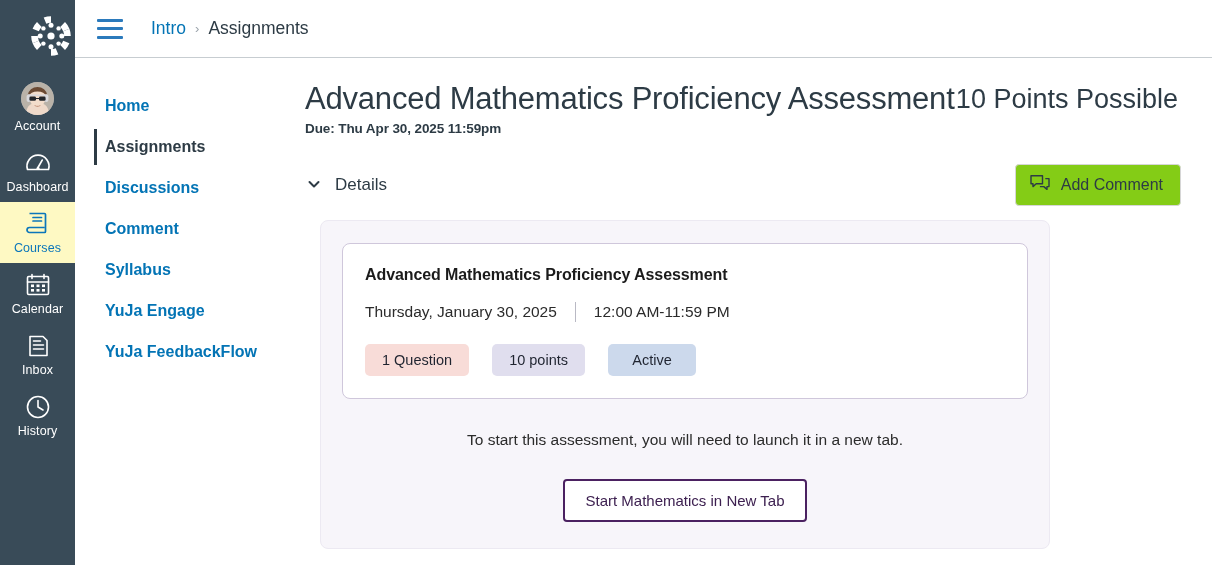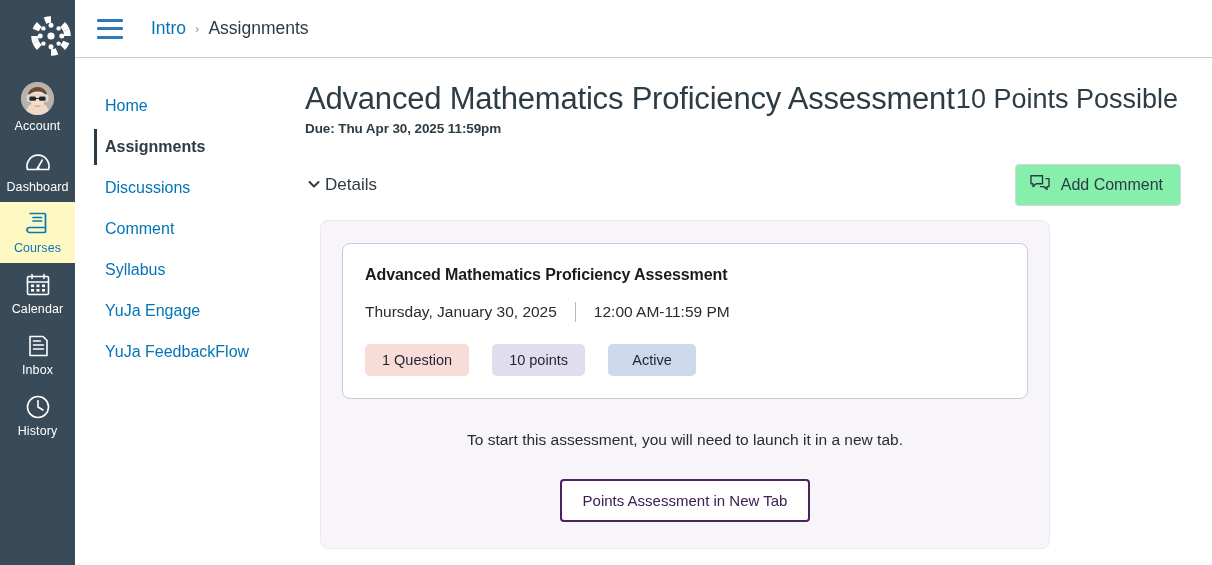--- a/index.html
+++ b/index.html
@@ -155,20 +155,21 @@
     display: block;
     font-size: 16px;
     line-height: 20px;
     color: #0374B5;
     text-decoration: none;
     padding: 8px 6px 8px 6px;
     margin-bottom: 5px;
     position: relative;
     cursor: pointer;
     font-family: "Liberation Sans", sans-serif;
+    font-weight: bold;
   }
 
   .cnav-item.active {
     color: #2D3B45;
     font-weight: bold;
   }
   .cnav-item.active::before {
     content: "";
     position: absolute;
     left: -5px;
@@ -227,37 +228,37 @@
     display: flex;
     align-items: center;
     justify-content: space-between;
     margin-top: 28px;
     padding-left: 6px;
   }
 
   .details-toggle {
     display: flex;
     align-items: center;
-    gap: 4px;
+    gap: 14px;
     cursor: pointer;
     background: none;
     border: none;
     padding: 4px 2px;
   }
   .details-toggle .dlabel {
     font-size: 17px;
     color: #2D3B45;
     font-family: "Liberation Sans", sans-serif;
   }
 
   .add-comment-btn {
     display: inline-flex;
     align-items: center;
     gap: 11px;
-    background: #86efac;
+    background: #84cc16;
     border: 1px solid #d6d6d6;
     border-radius: 4px;
     padding: 9px 17px 9px 14px;
     cursor: pointer;
     font-size: 16px;
     color: #2D3B45;
     font-family: "Liberation Sans", sans-serif;
     margin-right: 13px;
   }
 
@@ -523,21 +524,21 @@
             <div class="badges">
               <span class="badge" style="background:#f8dcd8">1 Question</span>
               <span class="badge" style="background:#e0deee">10 points</span>
               <span class="badge" style="background:#ccd9ec">Active</span>
             </div>
           </div>
 
           <p class="launch-text">To start this assessment, you will need to launch it in a new tab.</p>
 
           <div class="launch-btn-wrap">
-            <button class="launch-btn">Points Assessment in New Tab</button>
+            <button class="launch-btn">Start Mathematics in New Tab</button>
           </div>
 
         </section>
 
       </main>
     </div>
   </div>
 </div>
 
 </body></html>

